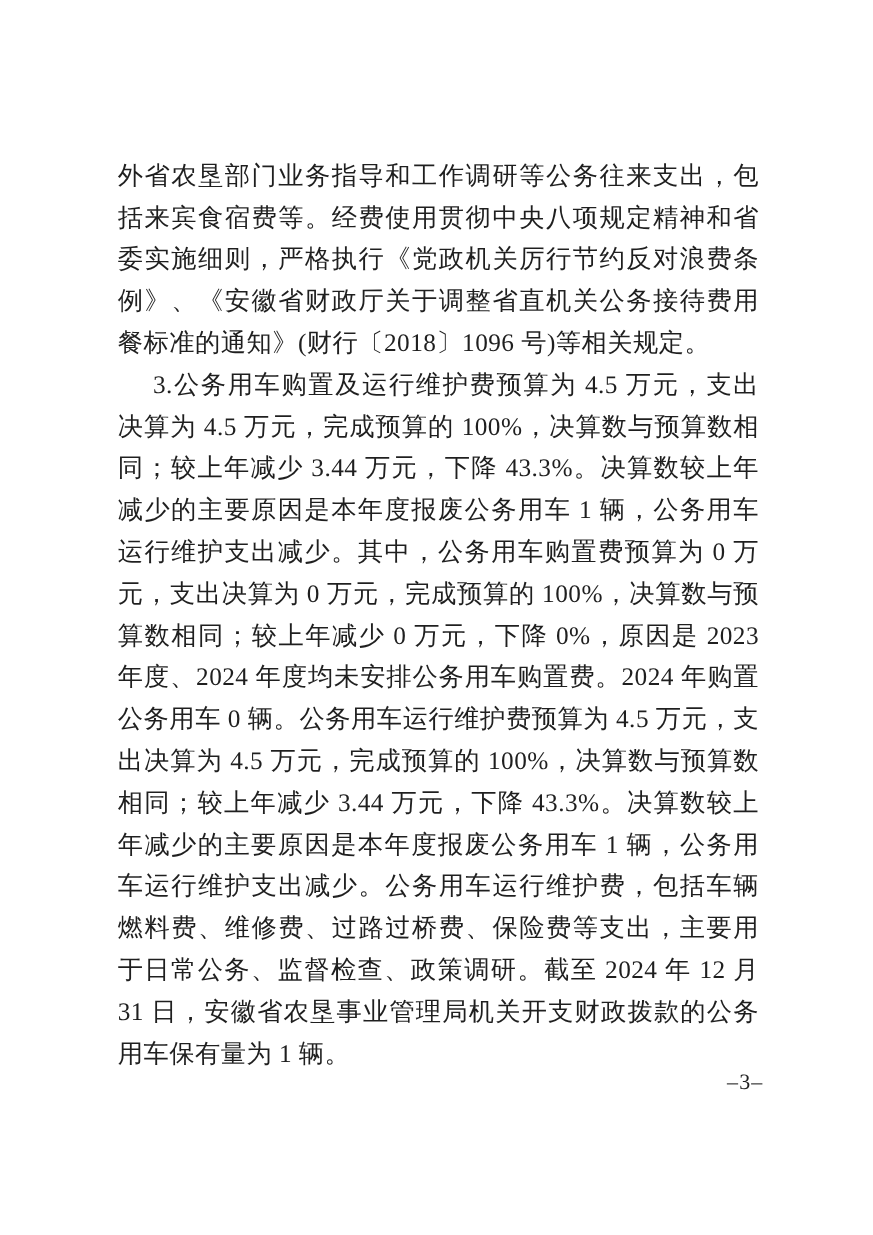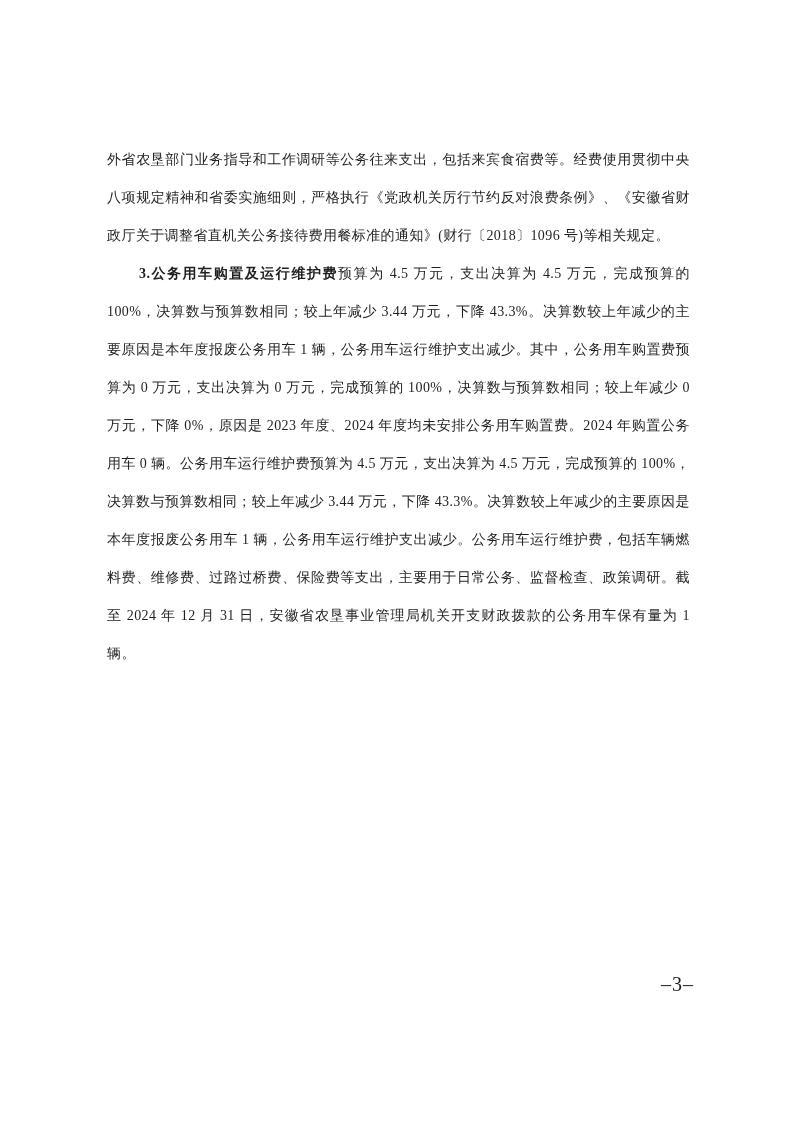--- a/index.html
+++ b/index.html
@@ -13,35 +13,35 @@
     width: 794px;
     height: 1123px;
     background: #ffffff;
     overflow: hidden;
   }
   .content {
     position: absolute;
     left: 107px;
     top: 141px;
     width: 583px;
-    font-size: 14px;
+    font-size: 23px;
     line-height: 38px;
     color: #1f1f1f;
     text-align: justify;
     text-justify: inter-ideograph;
     letter-spacing: 0.4px;
   }
   .para {
     margin: 0;
   }
   .para.indent {
     text-indent: 32px;
   }
   .bold-lead {
-    font-weight: bold;
+    font-weight: normal;
   }
   .page-number {
     position: absolute;
     top: 972px;
     right: 100px;
     font-size: 20px;
     line-height: 24px;
     color: #1f1f1f;
     letter-spacing: 1px;
   }

